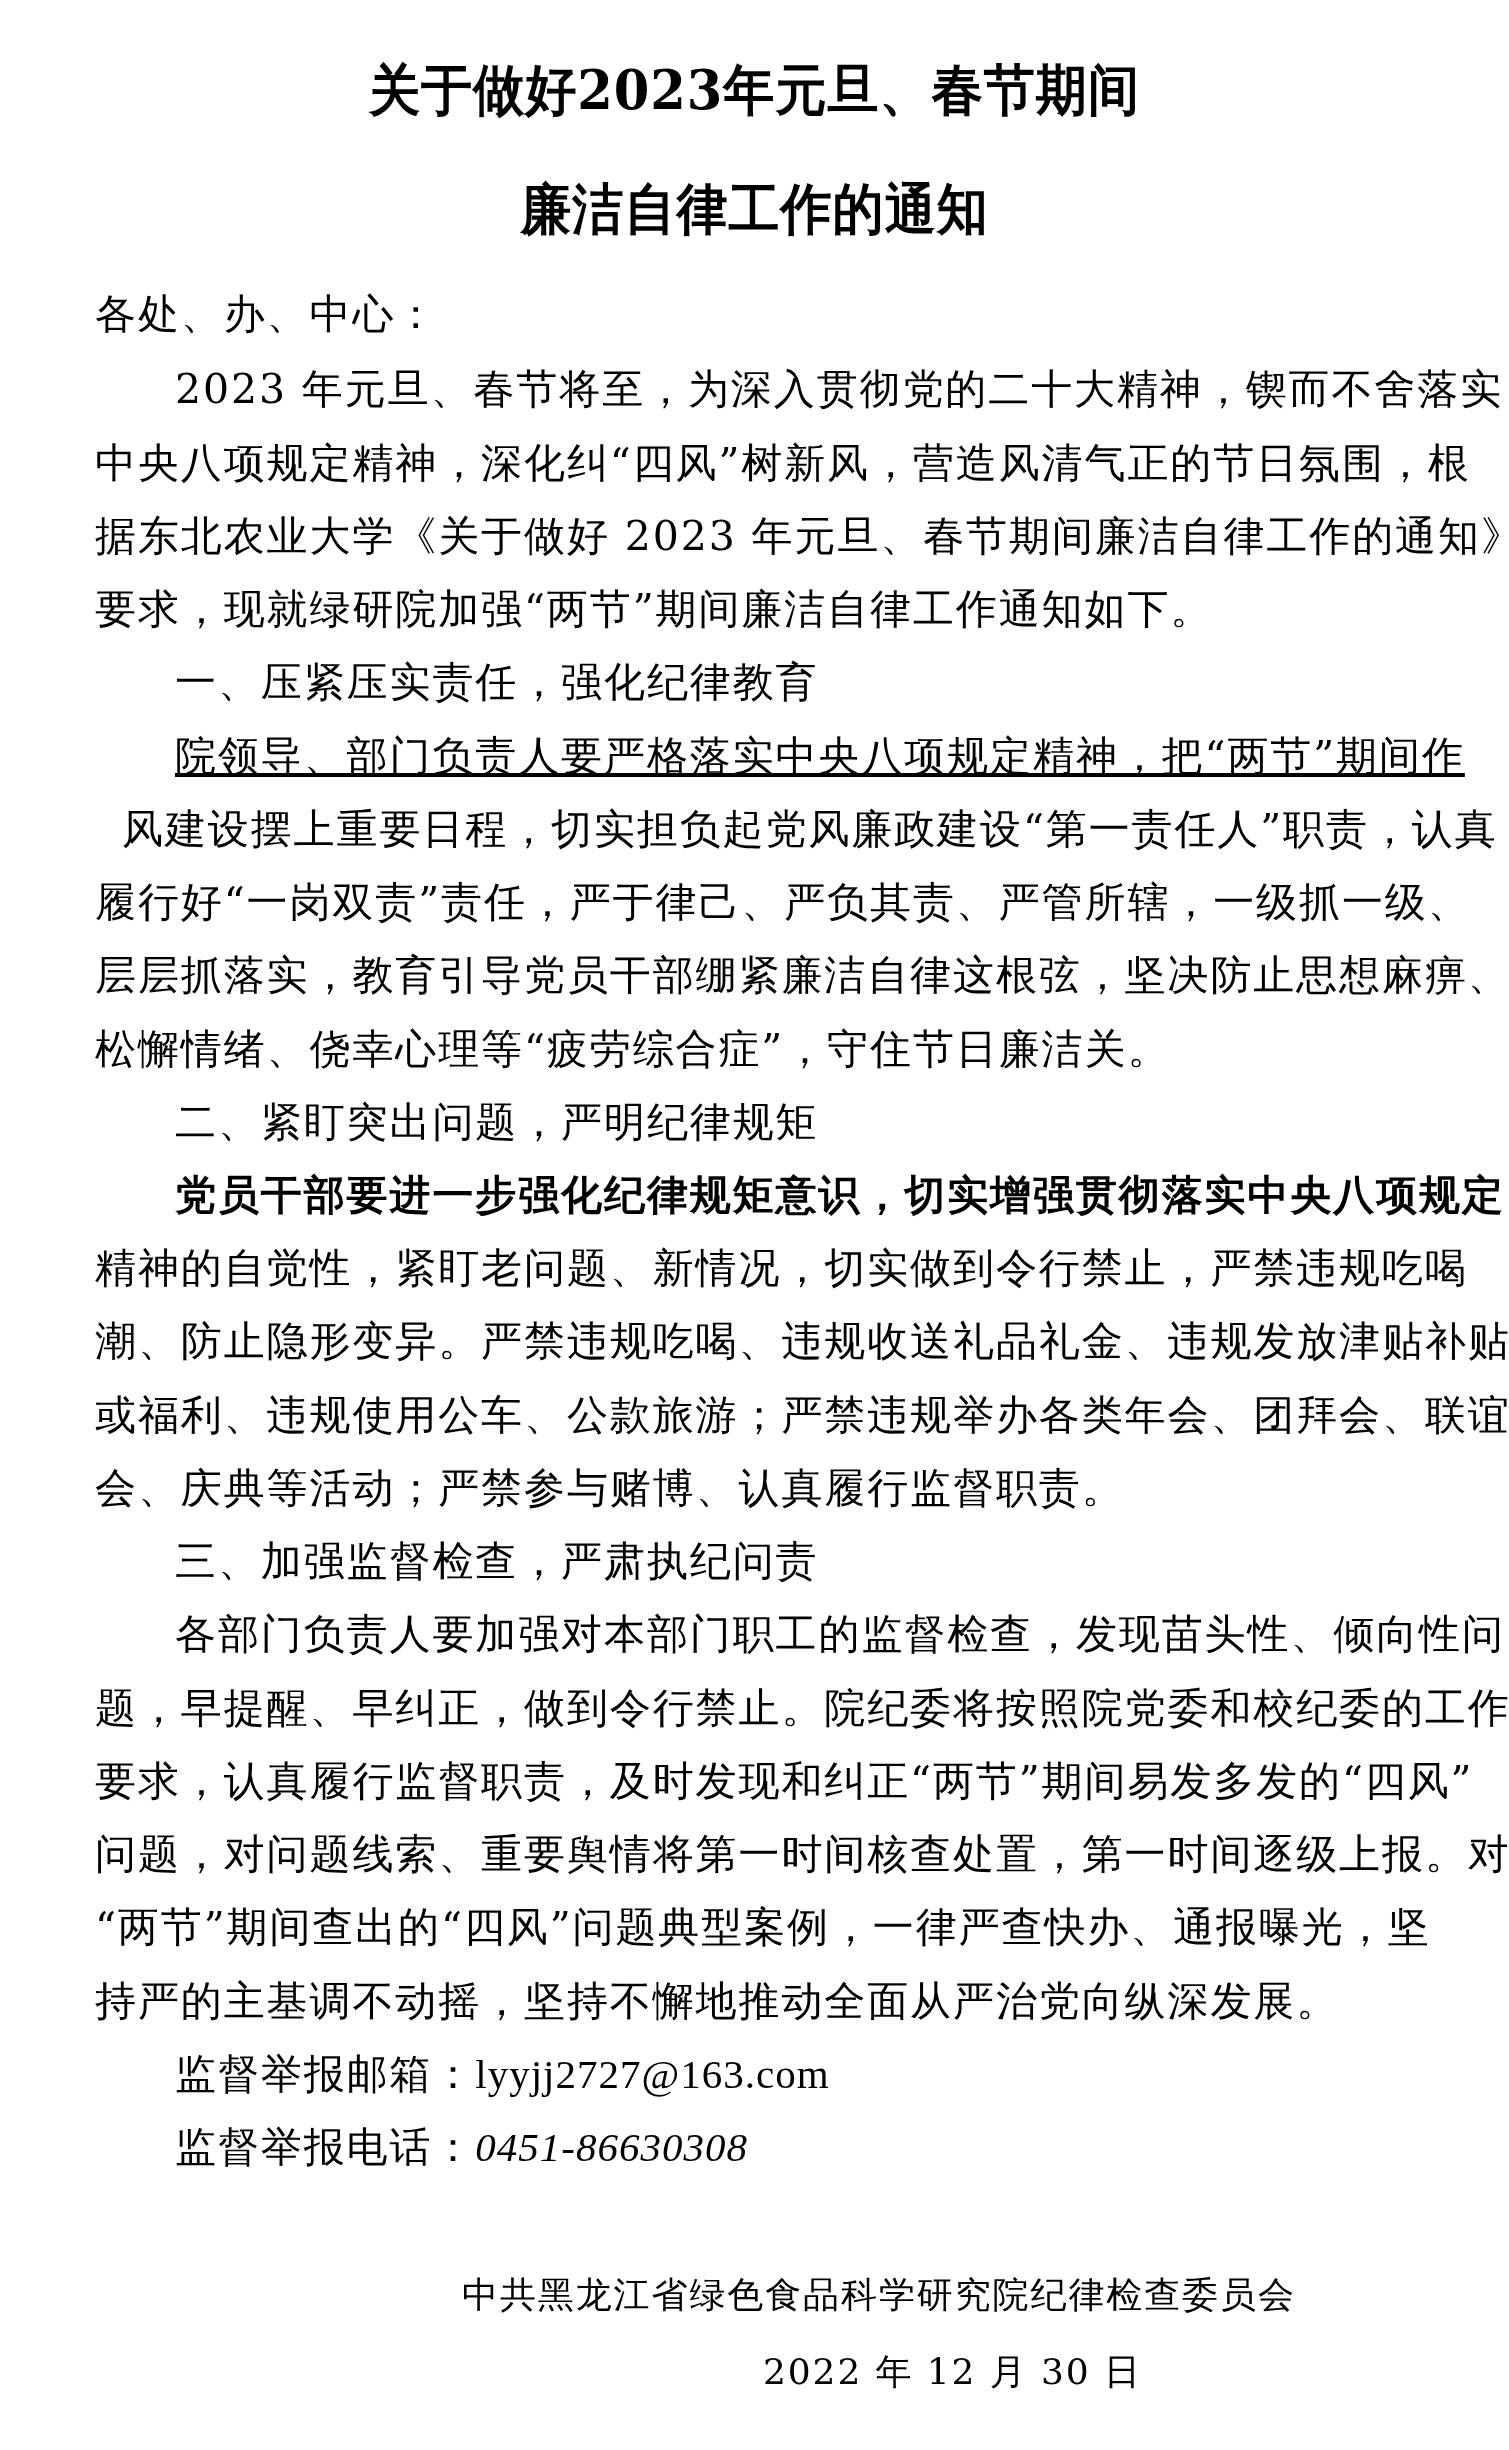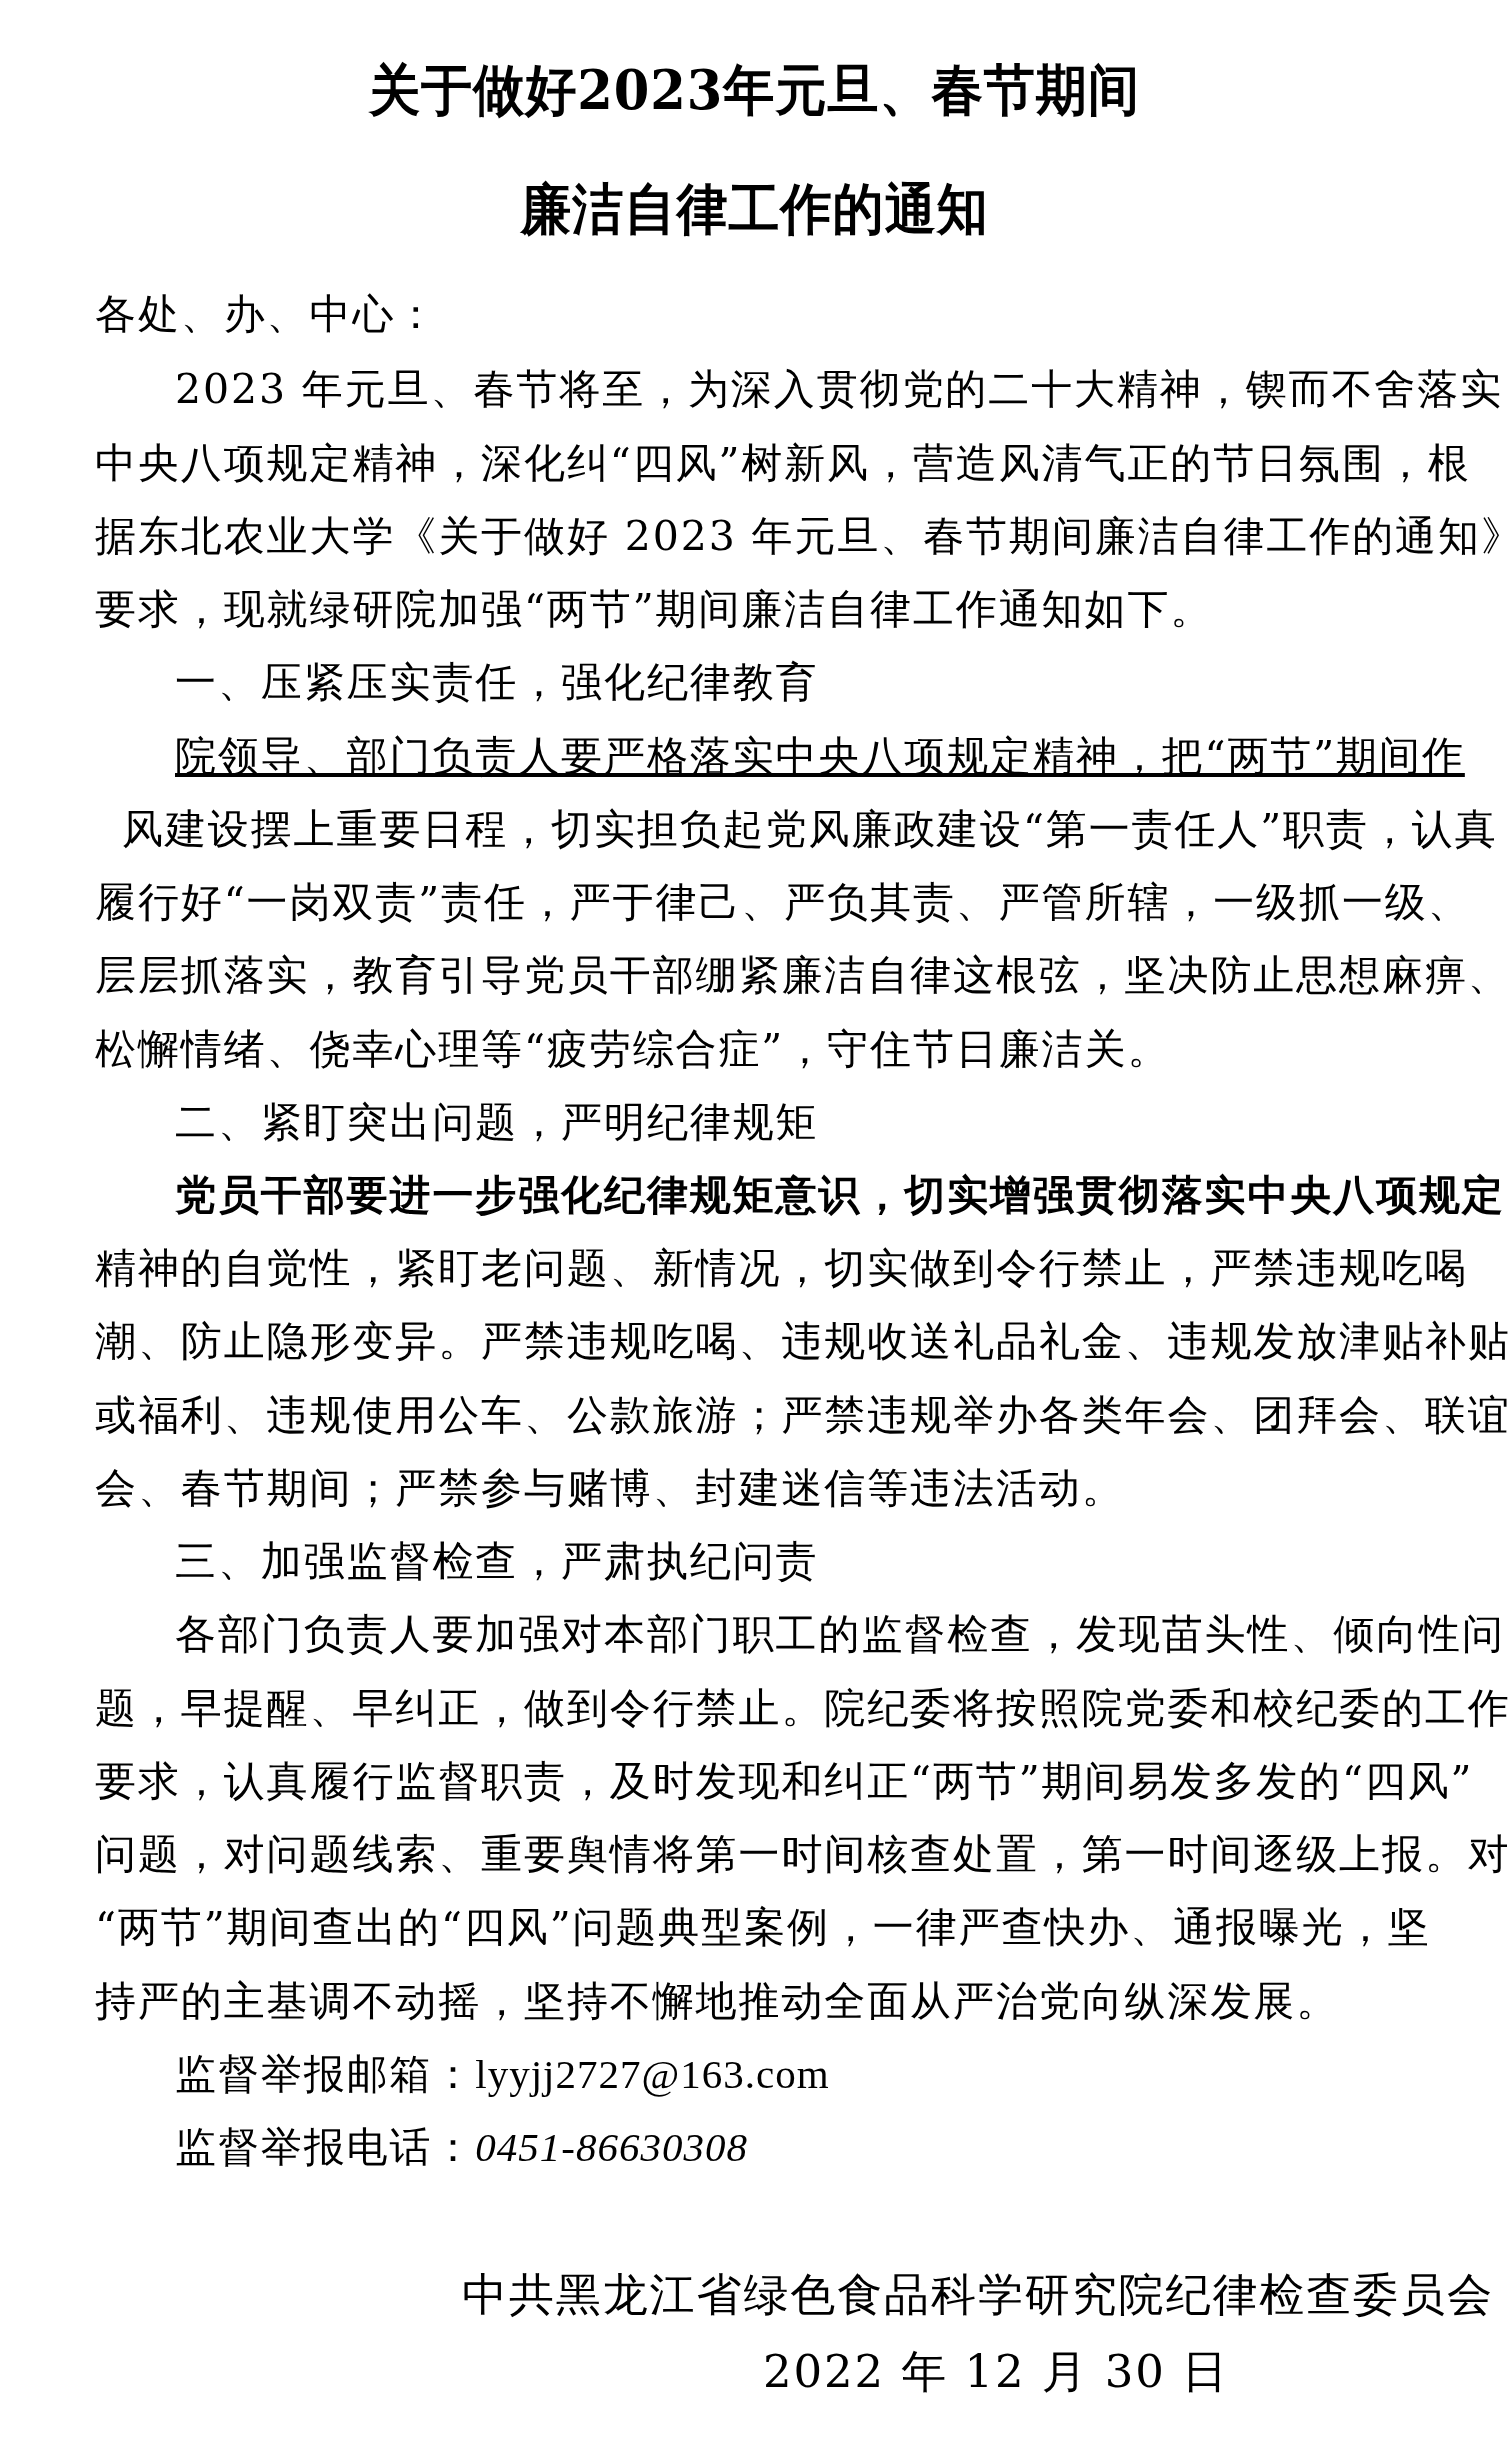--- a/index.html
+++ b/index.html
@@ -13,21 +13,21 @@
   }
   .line {
     position: absolute; left: 95px; width: 1320px; height: 57px; line-height: 57px;
     font-size: 41px; white-space: nowrap; text-align: justify; text-align-last: justify;
     letter-spacing: 1.9px;
   }
   .line.last { text-align-last: left; }
   .line.indent { left: 175px; width: 1240px; }
   .line.short { text-align-last: left; }
   .sig {
-    position: absolute; font-size: 45px; line-height: 57px; white-space: nowrap; letter-spacing: 1.9px;
+    position: absolute; font-size: 36px; line-height: 57px; white-space: nowrap; letter-spacing: 1.9px;
   }
 </style>
 </head>
 <body>
 
 <div>
 
   <div class="title" style="top:59px;">关于做好2023年元旦、春节期间</div>
   <div class="title" style="top:178px;">廉洁自律工作的通知</div>
 
@@ -43,21 +43,21 @@
   <div class="line" style="top:801px;margin-left:27px;">风建设摆上重要日程，切实担负起党风廉政建设“第一责任人”职责，认真</div>
   <div class="line" style="top:874px;">履行好“一岗双责”责任，严于律己、严负其责、严管所辖，一级抓一级、</div>
   <div class="line" style="top:947px;">层层抓落实，教育引导党员干部绷紧廉洁自律这根弦，坚决防止思想麻痹、</div>
   <div class="line last" style="top:1021px;">松懈情绪、侥幸心理等“疲劳综合症”，守住节日廉洁关。</div>
 
   <div class="line indent short" style="top:1094px;">二、紧盯突出问题，严明纪律规矩</div>
   <div class="line indent" style="top:1167px;font-weight:bold;">党员干部要进一步强化纪律规矩意识，切实增强贯彻落实中央八项规定</div>
   <div class="line" style="top:1240px;">精神的自觉性，紧盯老问题、新情况，切实做到令行禁止，严禁违规吃喝</div>
   <div class="line" style="top:1313px;">潮、防止隐形变异。严禁违规吃喝、违规收送礼品礼金、违规发放津贴补贴</div>
   <div class="line" style="top:1387px;">或福利、违规使用公车、公款旅游；严禁违规举办各类年会、团拜会、联谊</div>
-  <div class="line last" style="top:1460px;">会、春节期间；严禁参与赌博、封建迷信等违法活动。</div>
+  <div class="line last" style="top:1460px;">会、庆典等活动；严禁参与赌博、认真履行监督职责。</div>
 
   <div class="line indent short" style="top:1533px;">三、加强监督检查，严肃执纪问责</div>
   <div class="line indent" style="top:1606px;">各部门负责人要加强对本部门职工的监督检查，发现苗头性、倾向性问</div>
   <div class="line" style="top:1680px;">题，早提醒、早纠正，做到令行禁止。院纪委将按照院党委和校纪委的工作</div>
   <div class="line" style="top:1753px;">要求，认真履行监督职责，及时发现和纠正“两节”期间易发多发的“四风”</div>
   <div class="line" style="top:1826px;">问题，对问题线索、重要舆情将第一时间核查处置，第一时间逐级上报。对</div>
   <div class="line" style="top:1899px;">“两节”期间查出的“四风”问题典型案例，一律严查快办、通报曝光，坚</div>
   <div class="line last" style="top:1973px;">持严的主基调不动摇，坚持不懈地推动全面从严治党向纵深发展。</div>
 
   <div class="line indent short" style="top:2046px;">

